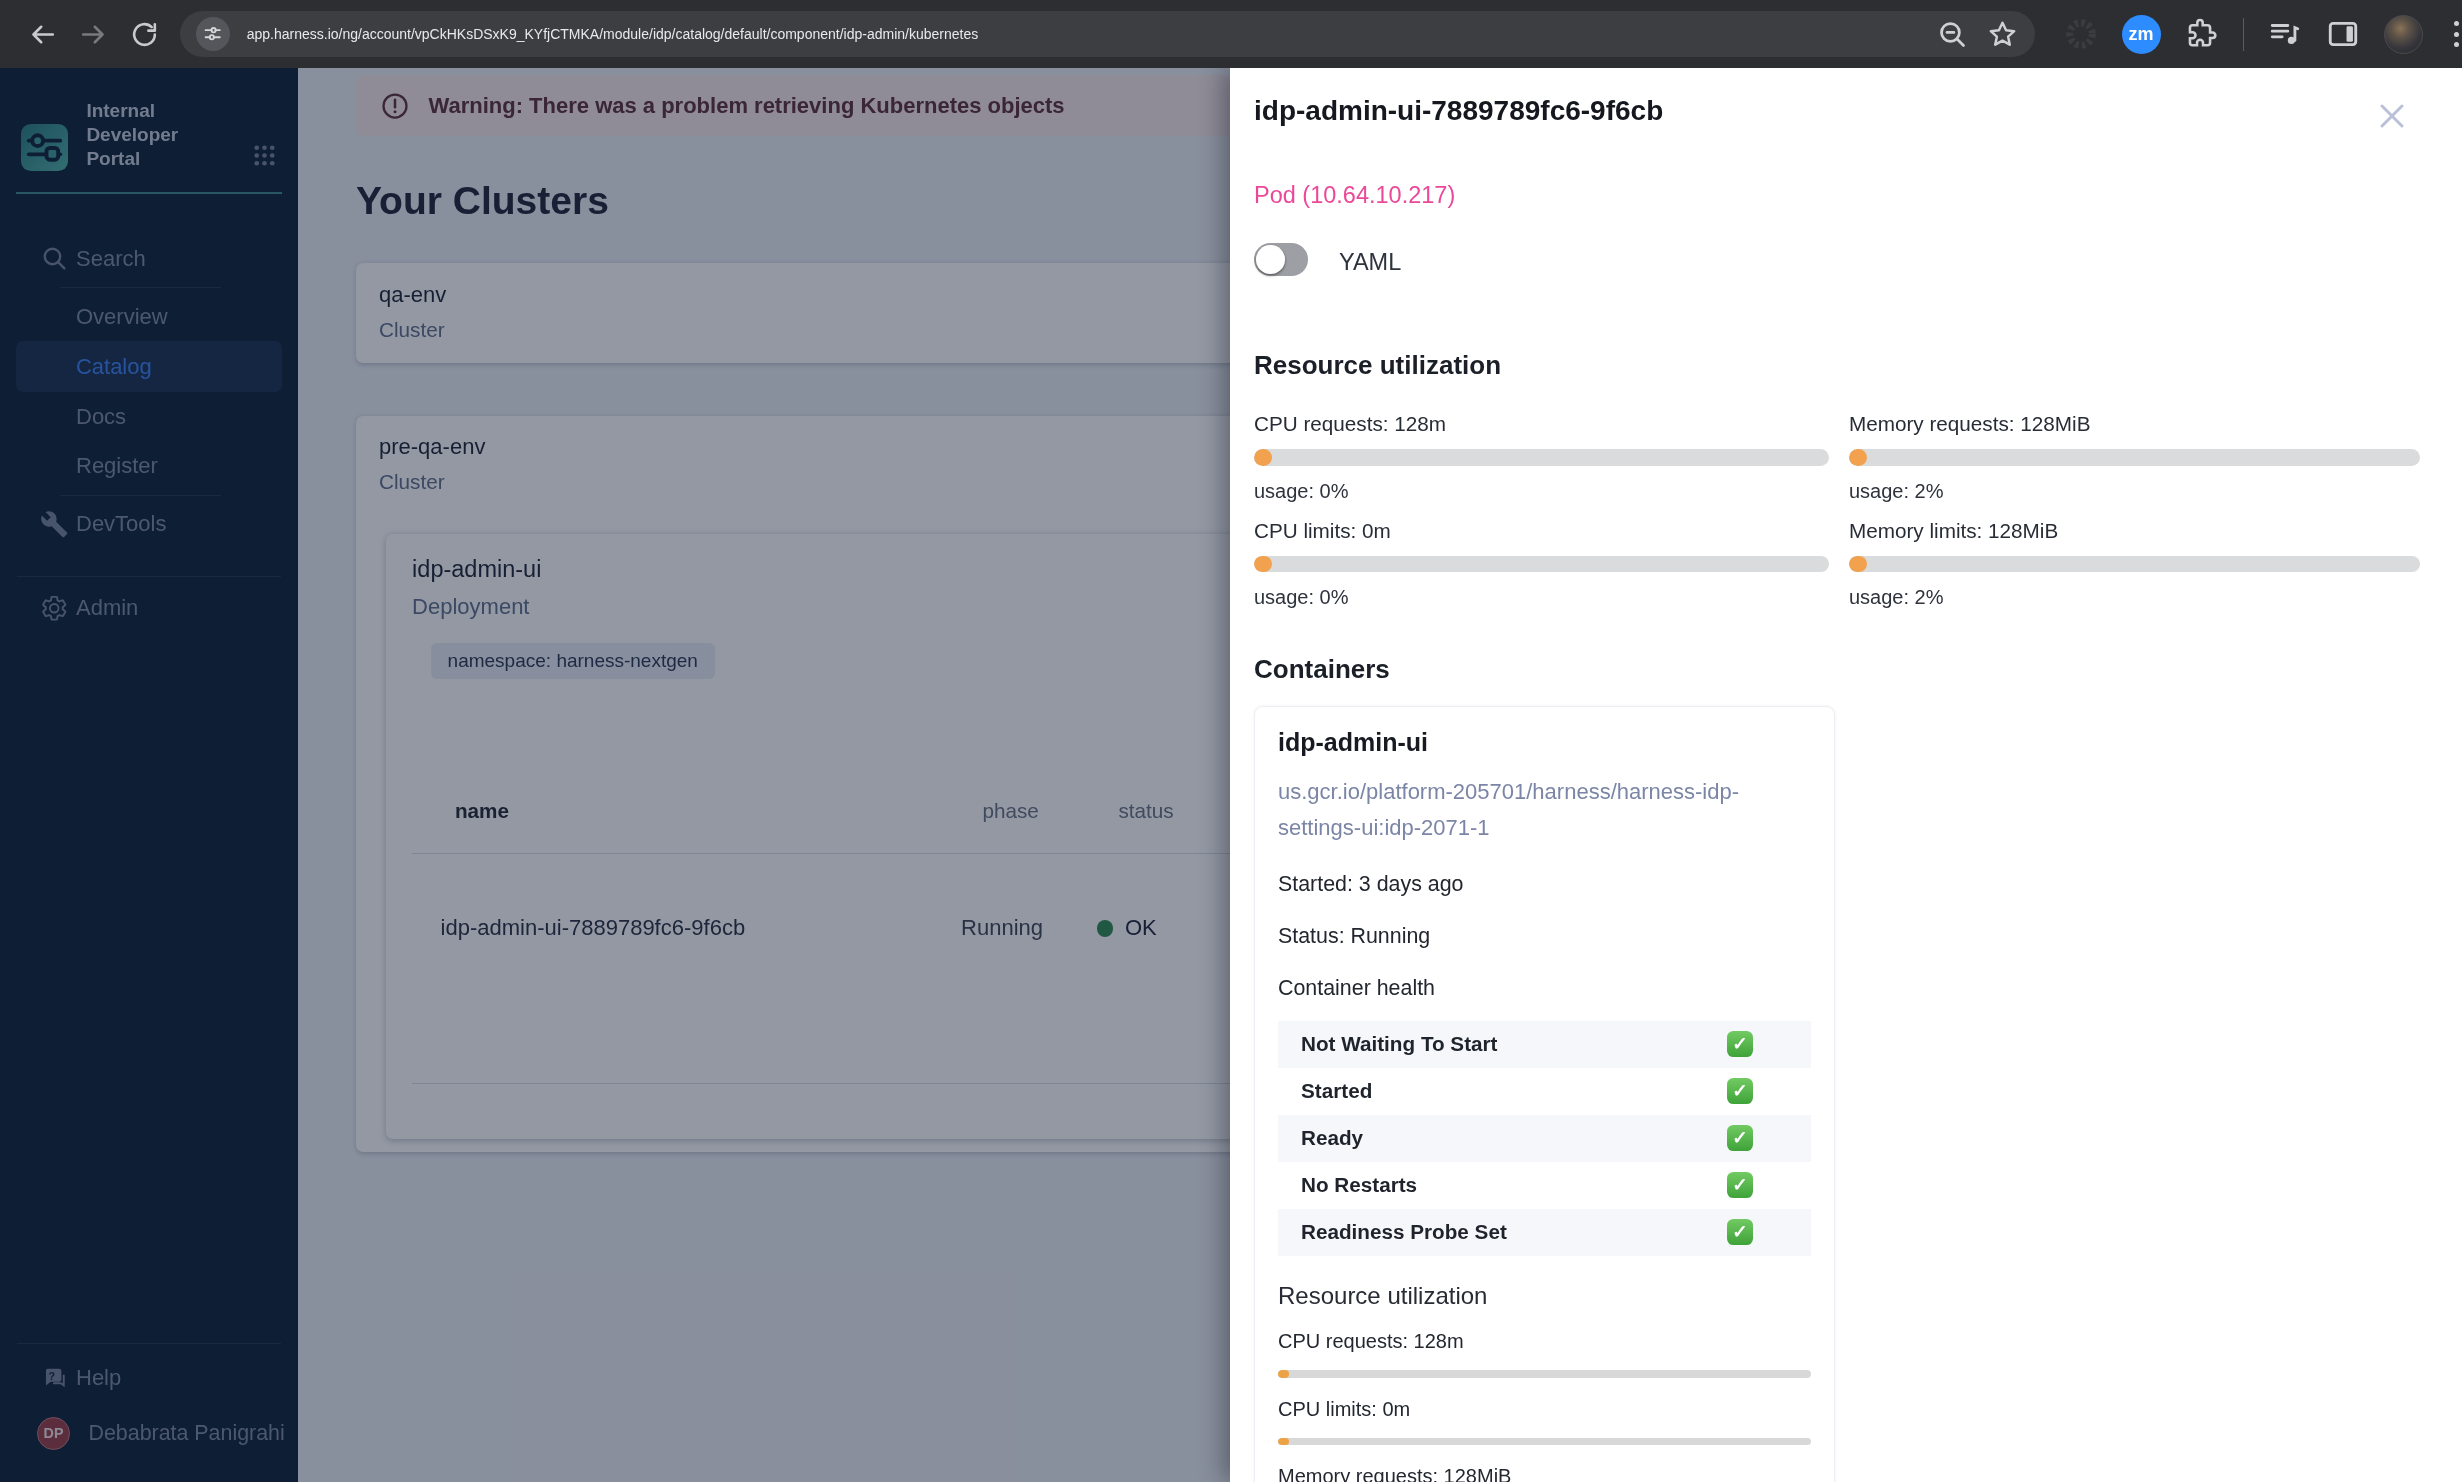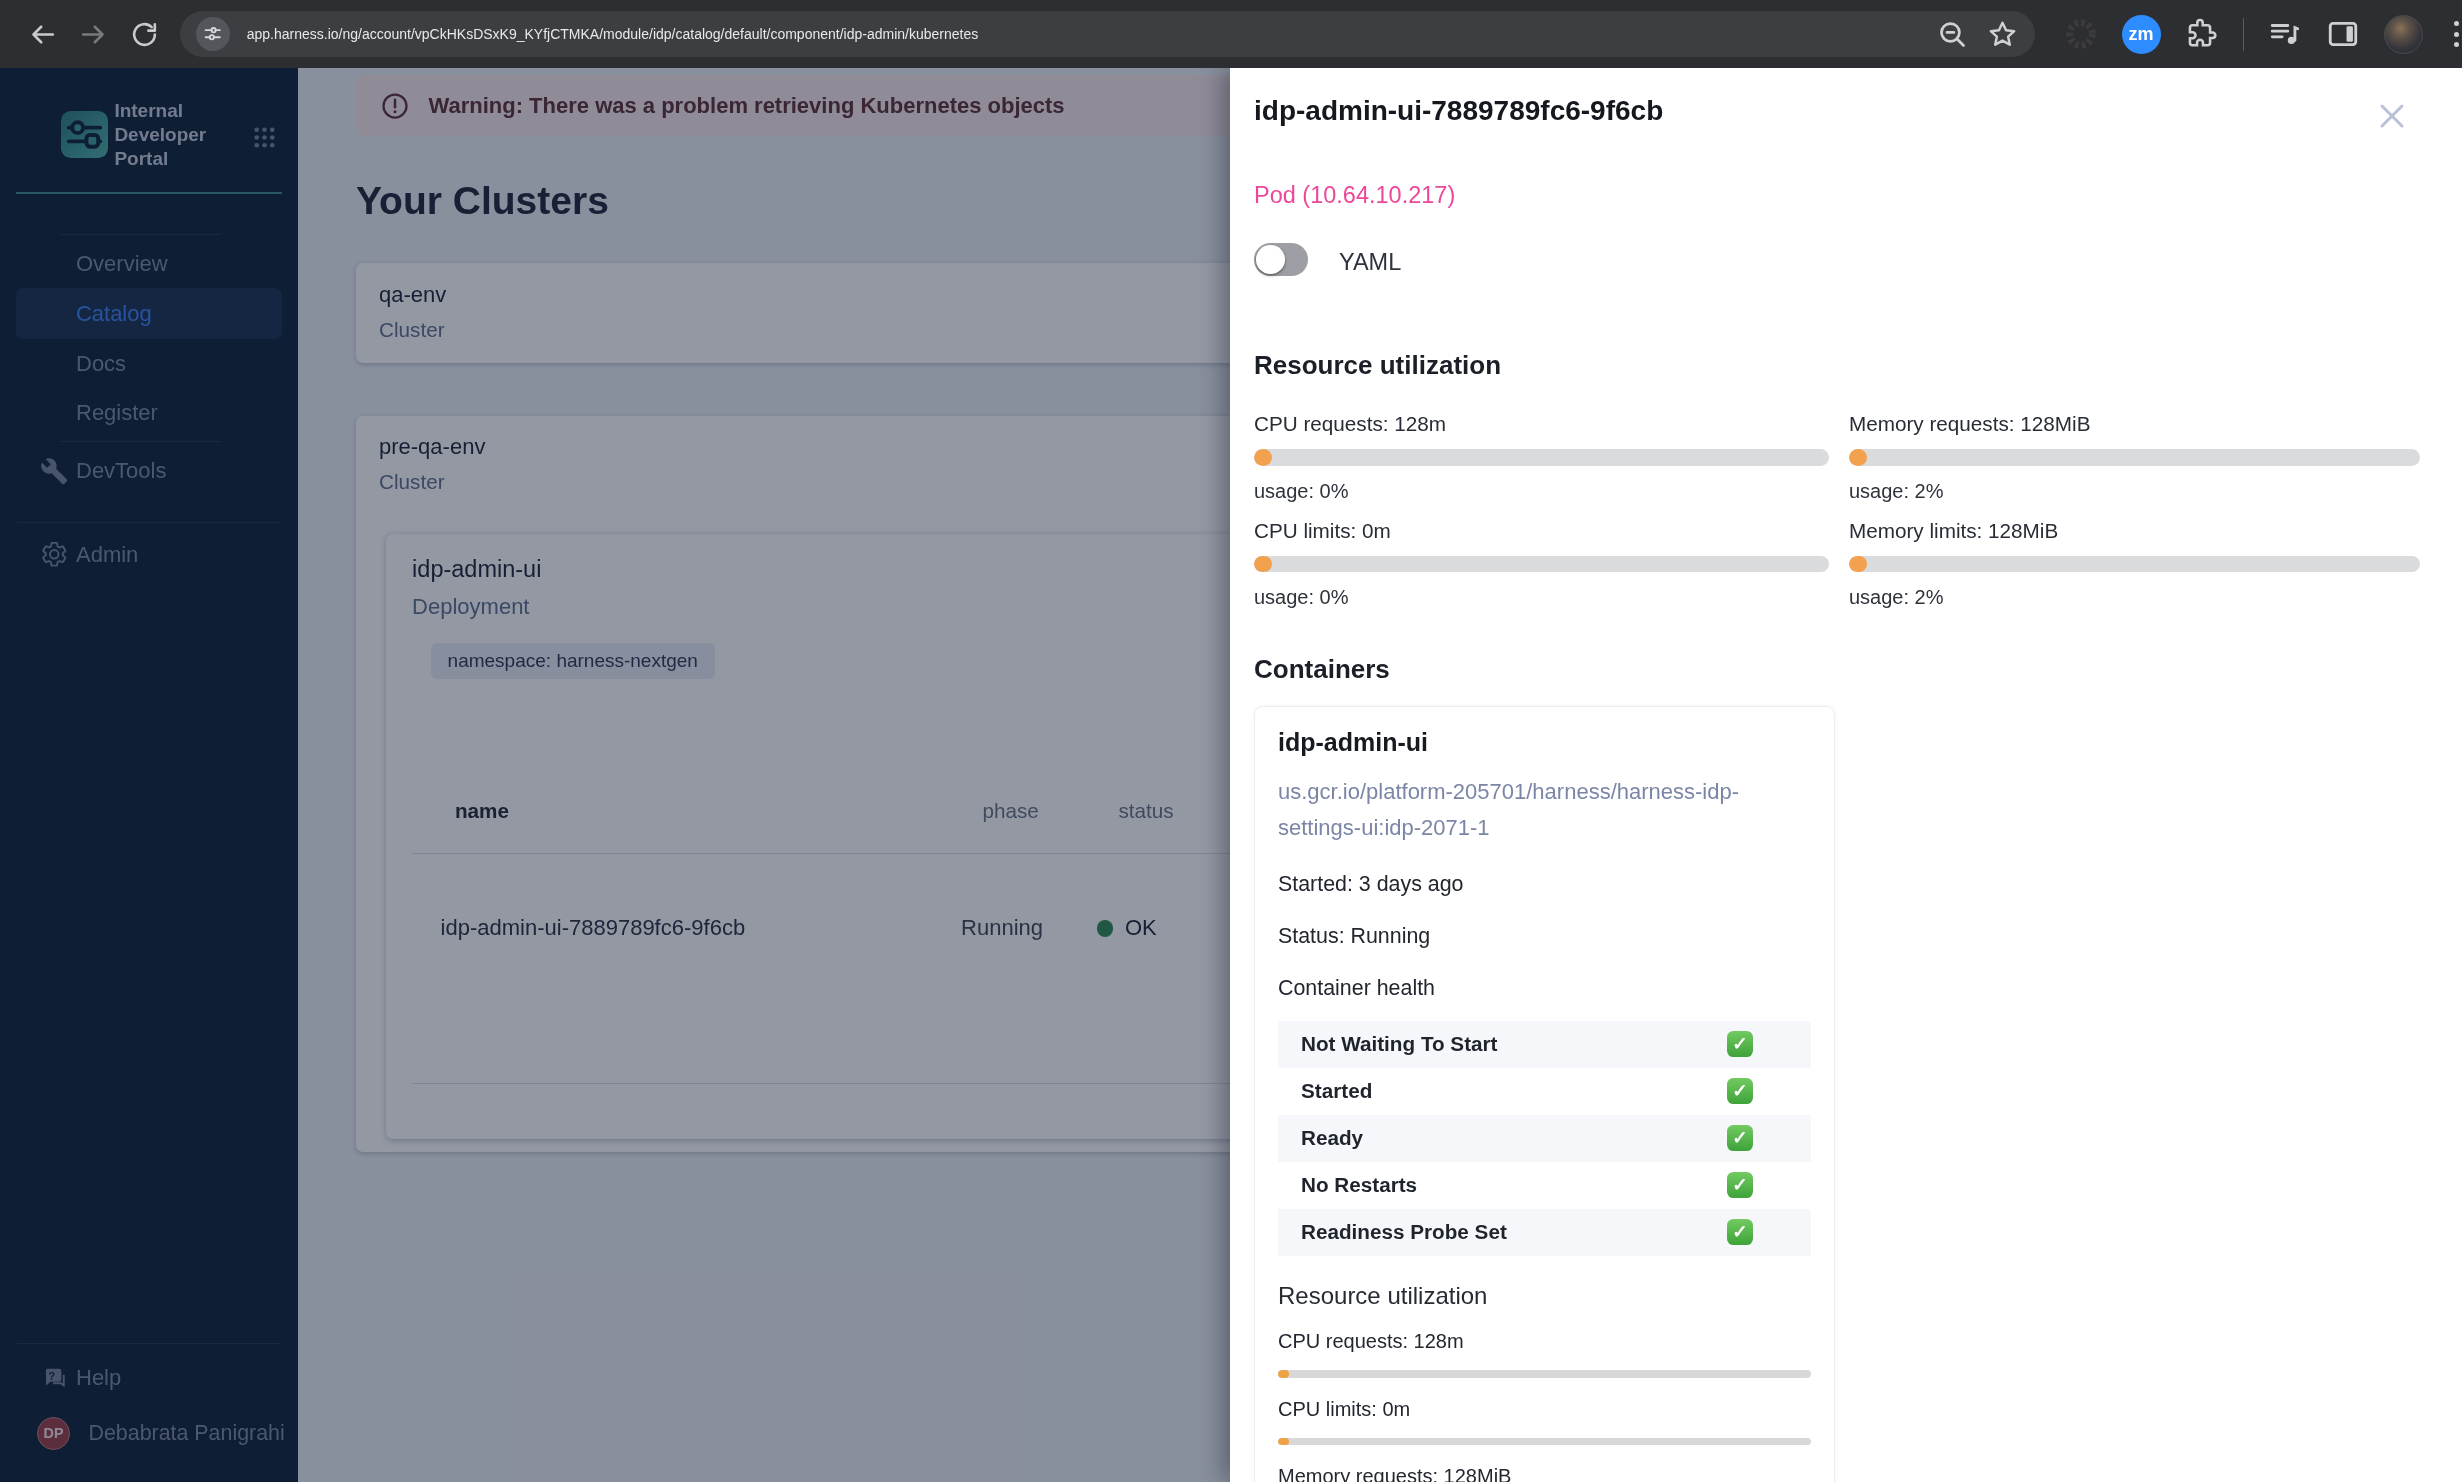--- a/index.html
+++ b/index.html
@@ -33,21 +33,21 @@
   .zm-badge { width:39px; height:39px; border-radius:50%; background:#2d8cff; color:#fff; font-size:18px; font-weight:700; display:flex; align-items:center; justify-content:center; }
   .chrome-sep { width:1.4px; height:33px; background:#5a5b5f; }
   .browser-avatar { width:39px; height:39px; border-radius:50%;
     background:radial-gradient(circle at 42% 34%, #8a7257 0%, #5c5247 28%, #35353c 62%, #232329 100%);
     border:0.7px solid #4a4a4f; }
   .kebab { display:flex; flex-direction:column; gap:5.7px; padding:0 7.1px; }
   .kebab i { width:5px; height:5px; border-radius:50%; background:#cfd0d3; }
 
   
   .sidebar { position:absolute; left:0; top:68px; width:298px; bottom:0; background:#0d2137; z-index:1; }
-  .brand { display:flex; align-items:center; gap:6px; padding:30px 18.5px 0 21.4px;margin-left:40px; }
+  .brand { display:flex; align-items:flex-end; gap:18px; padding:30px 18.5px 0 21.4px; }
   .brand-logo { width:47px; height:47px; flex:0 0 auto; }
   .brand-title { font-size:19px; font-weight:700; color:#c3ccd9; line-height:1.25; padding-top:1.4px; flex:1; }
   .apps-icon { flex:0 0 auto; margin-top:7.1px; }
   .teal-rule { height:2.1px; background:#3c8a88; margin:21.4px 15.7px 0 15.7px; }
   .nav { margin-top:40px; }
   .nav-item { height:49px; display:flex; align-items:center; padding-left:40px; cursor:pointer; }
   .nav-item .slot { width:36px; flex:0 0 auto; color:#77839a; }
   .nav-item .slot svg { width:28.5px; height:28.5px; }
   .nav-label { font-size:22px; color:#7e8aa0; }
   .nav-item.active { margin:0 16.4px; padding-left:23.5px; border-radius:7.1px; background:#1a3150; height:51px; }
@@ -218,20 +218,29 @@
           <circle cx="18" cy="12" r="1.8"></circle>
           <circle cx="6" cy="18" r="1.8"></circle>
           <circle cx="12" cy="18" r="1.8"></circle>
           <circle cx="18" cy="18" r="1.8"></circle>
         </g>
     </svg>
   </div>
   <div class="teal-rule"></div>
 
   <div class="nav">
+    <div class="nav-item">
+      <span class="slot">
+        <svg viewBox="0 0 24 24">
+            <circle cx="10.5" cy="10.5" r="6.5" fill="none" stroke="currentColor" stroke-width="2"></circle>
+            <path d="M15.5 15.5L20.5 20.5" stroke="currentColor" stroke-width="2" stroke-linecap="round"></path>
+          </svg>
+      </span>
+      <span class="nav-label">Search</span>
+    </div>
     <div class="nav-divider"></div>
     <div class="nav-item">
       <span class="slot"></span>
       <span class="nav-label">Overview</span>
     </div>
     <div class="nav-item active">
       <span class="slot"></span>
       <span class="nav-label">Catalog</span>
     </div>
     <div class="nav-item">

